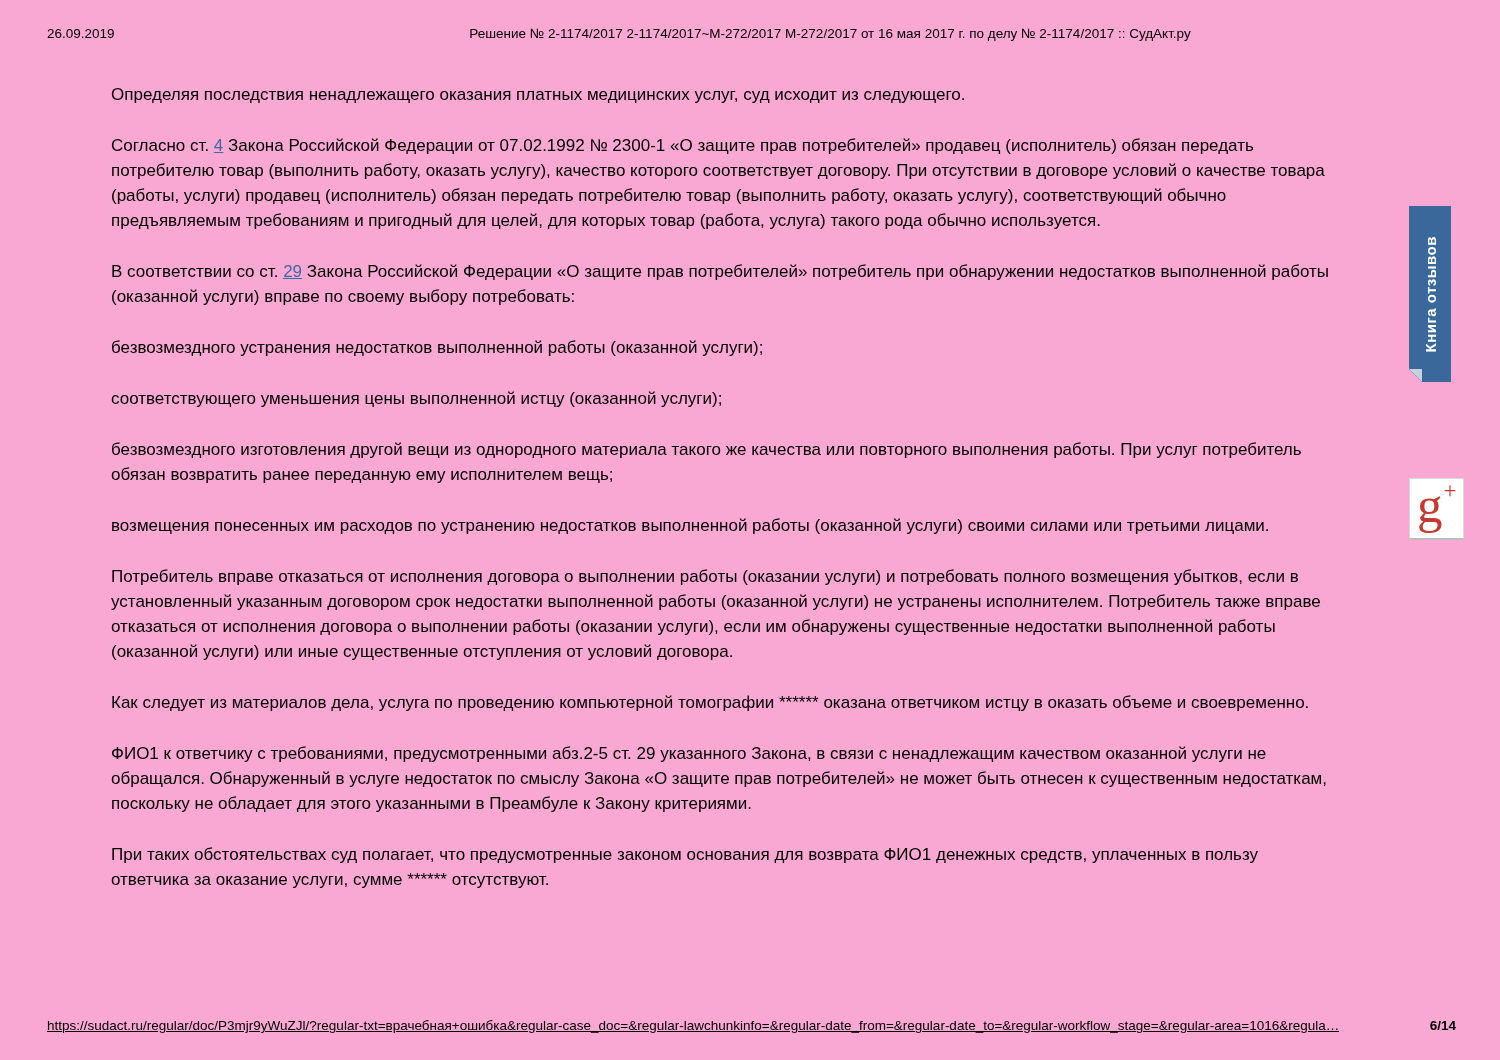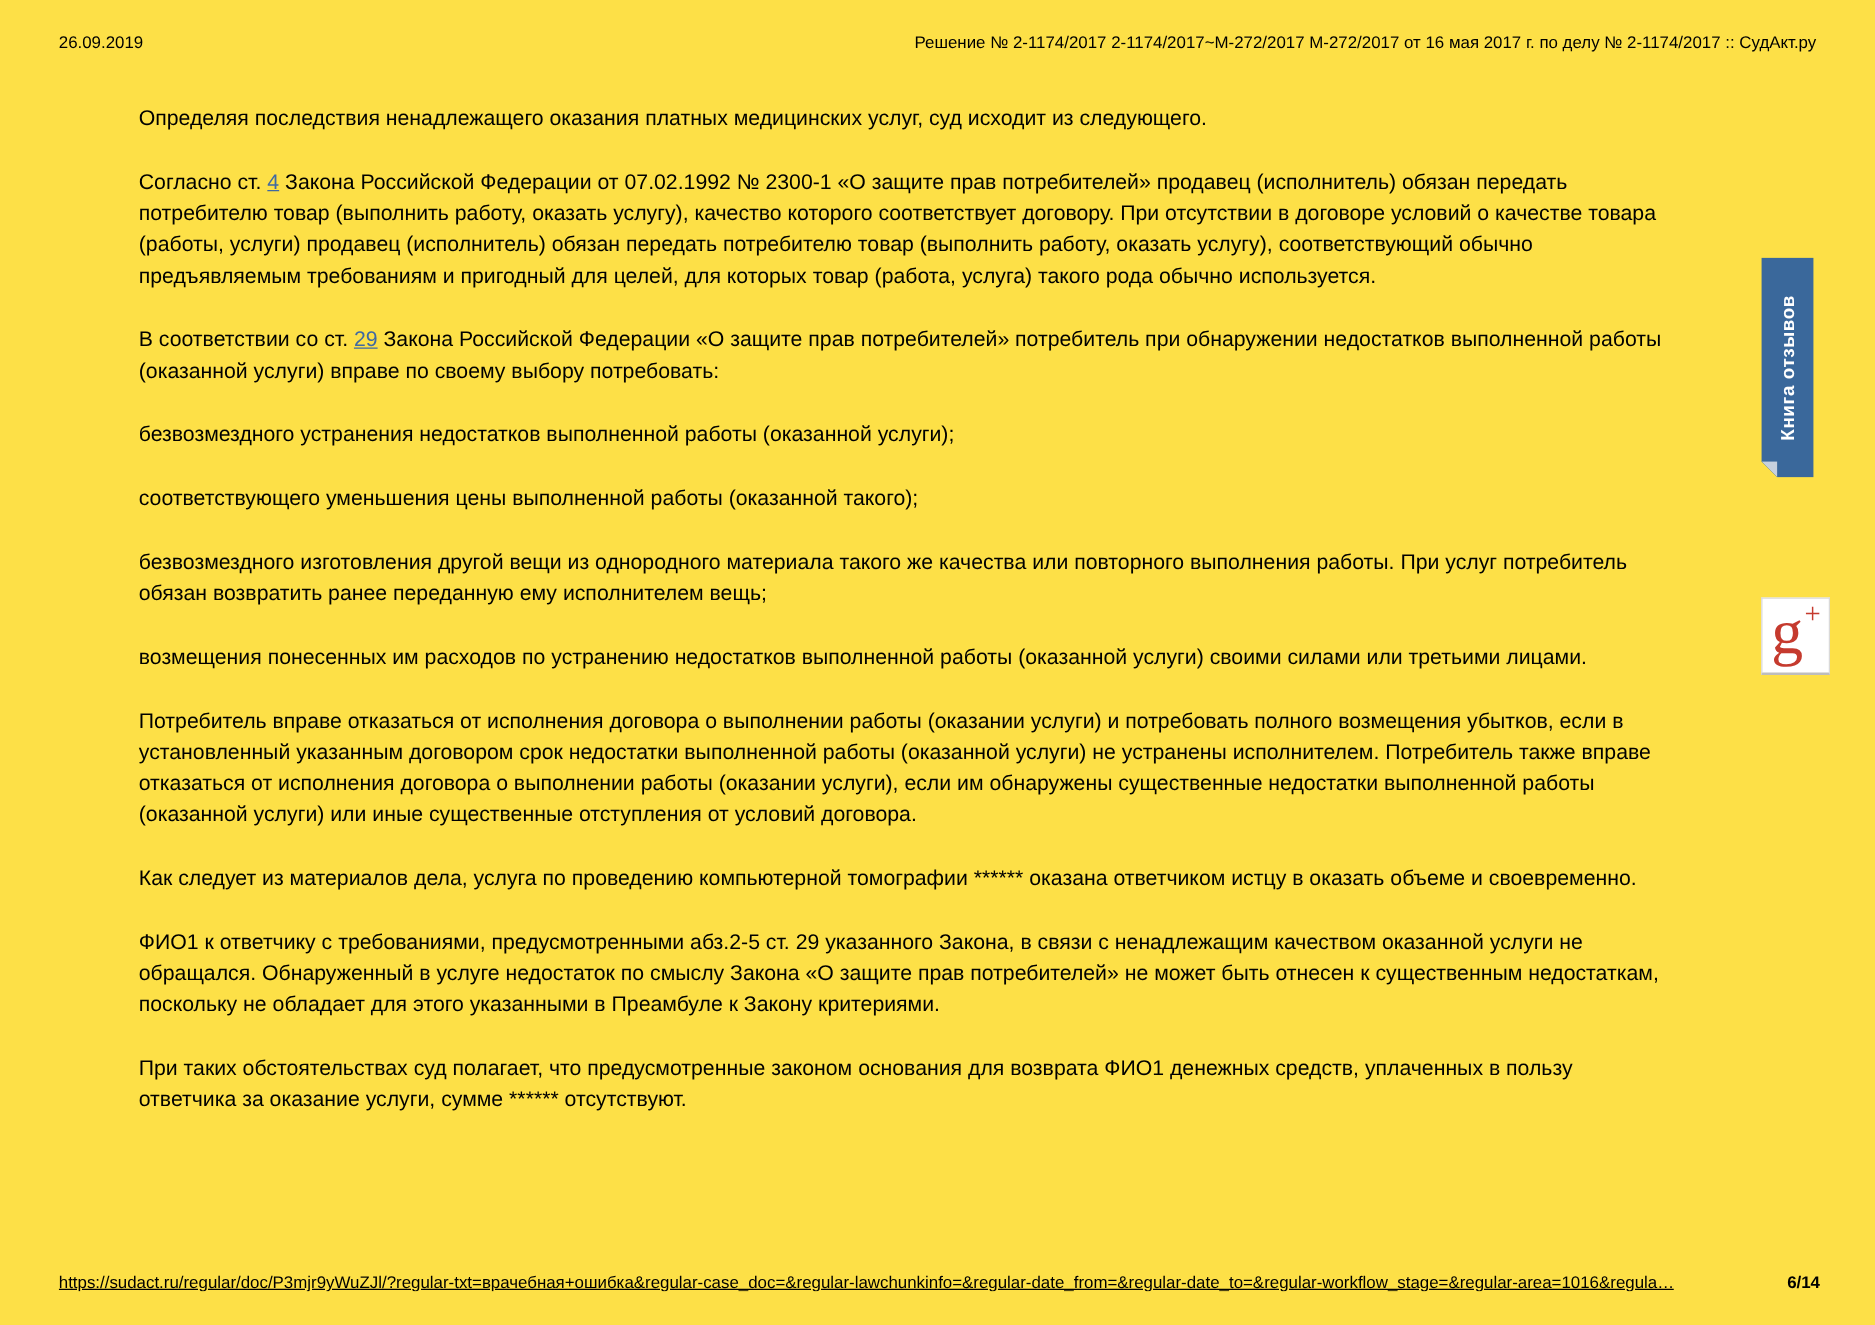--- a/index.html
+++ b/index.html
@@ -6,33 +6,33 @@
     --link:#3f69a2;
     --tab:#3a689b;
     --tab-fold:#c7d1de;
     --gplus:#c53a2e;
   }
   *{box-sizing:border-box;margin:0;padding:0;}
   html,body{background:#ffffff;}
   .page{
     position:relative;
     width:1500px;height:1060px;
-    background:#fde047;
+    background:#f9a8d4;
     font-family:"Liberation Sans", sans-serif;
     color:#000;
     overflow:hidden;
   }
   
   .print-header{
     position:absolute;top:26px;left:47px;right:47px;
     display:flex;align-items:baseline;
     font-size:13.5px;color:#000;
   }
   .print-header .date{width:160px;flex:0 0 auto;}
-  .print-header .title{flex:1;text-align:right;white-space:nowrap;}
+  .print-header .title{flex:1;text-align:center;white-space:nowrap;}
   
   .content{
     position:absolute;left:95px;top:57px;width:1258px;
     font-size:17px;line-height:25px;color:#000;
   }
   .content p{margin:25px 16px 26px;}
   .content a{color:var(--link);text-decoration:underline;cursor:pointer;}
   
   .feedback-tab{
     position:absolute;left:1409px;top:206px;width:42px;height:176px;
@@ -81,21 +81,21 @@
   <div class="print-header">
     <span class="date">26.09.2019</span>
     <span class="title">Решение № 2-1174/2017 2-1174/2017~М-272/2017 М-272/2017 от 16 мая 2017 г. по делу № 2-1174/2017 :: СудАкт.ру</span>
   </div>
 
   <div class="content">
     <p>Определяя последствия ненадлежащего оказания платных медицинских услуг, суд исходит из следующего.</p>
     <p><span>Согласно ст. </span><a>4</a><span> Закона Российской Федерации от 07.02.1992 № 2300-1 «О защите прав потребителей» продавец (исполнитель) обязан передать потребителю товар (выполнить работу, оказать услугу), качество которого соответствует договору. При отсутствии в договоре условий о качестве товара (работы, услуги) продавец (исполнитель) обязан передать потребителю товар (выполнить работу, оказать услугу), соответствующий обычно предъявляемым требованиям и пригодный для целей, для которых товар (работа, услуга) такого рода обычно используется.</span></p>
     <p><span>В соответствии со ст. </span><a>29</a><span> Закона Российской Федерации «О защите прав потребителей» потребитель при обнаружении недостатков выполненной работы (оказанной услуги) вправе по своему выбору потребовать:</span></p>
     <p>безвозмездного устранения недостатков выполненной работы (оказанной услуги);</p>
-    <p>соответствующего уменьшения цены выполненной работы (оказанной такого);</p>
+    <p>соответствующего уменьшения цены выполненной истцу (оказанной услуги);</p>
     <p>безвозмездного изготовления другой вещи из однородного материала такого же качества или повторного выполнения работы. При услуг потребитель обязан возвратить ранее переданную ему исполнителем вещь;</p>
     <p>возмещения понесенных им расходов по устранению недостатков выполненной работы (оказанной услуги) своими силами или третьими лицами.</p>
     <p>Потребитель вправе отказаться от исполнения договора о выполнении работы (оказании услуги) и потребовать полного возмещения убытков, если в установленный указанным договором срок недостатки выполненной работы (оказанной услуги) не устранены исполнителем. Потребитель также вправе отказаться от исполнения договора о выполнении работы (оказании услуги), если им обнаружены существенные недостатки выполненной работы (оказанной услуги) или иные существенные отступления от условий договора.</p>
     <p>Как следует из материалов дела, услуга по проведению компьютерной томографии ****** оказана ответчиком истцу в оказать объеме и своевременно.</p>
     <p>ФИО1 к ответчику с требованиями, предусмотренными абз.2-5 ст. 29 указанного Закона, в связи с ненадлежащим качеством оказанной услуги не обращался. Обнаруженный в услуге недостаток по смыслу Закона «О защите прав потребителей» не может быть отнесен к существенным недостаткам, поскольку не обладает для этого указанными в Преамбуле к Закону критериями.</p>
     <p>При таких обстоятельствах суд полагает, что предусмотренные законом основания для возврата ФИО1 денежных средств, уплаченных в пользу ответчика за оказание услуги, сумме ****** отсутствуют.</p>
   </div>
 
   <div class="feedback-tab">
     <span class="vtext">Книга отзывов</span>

